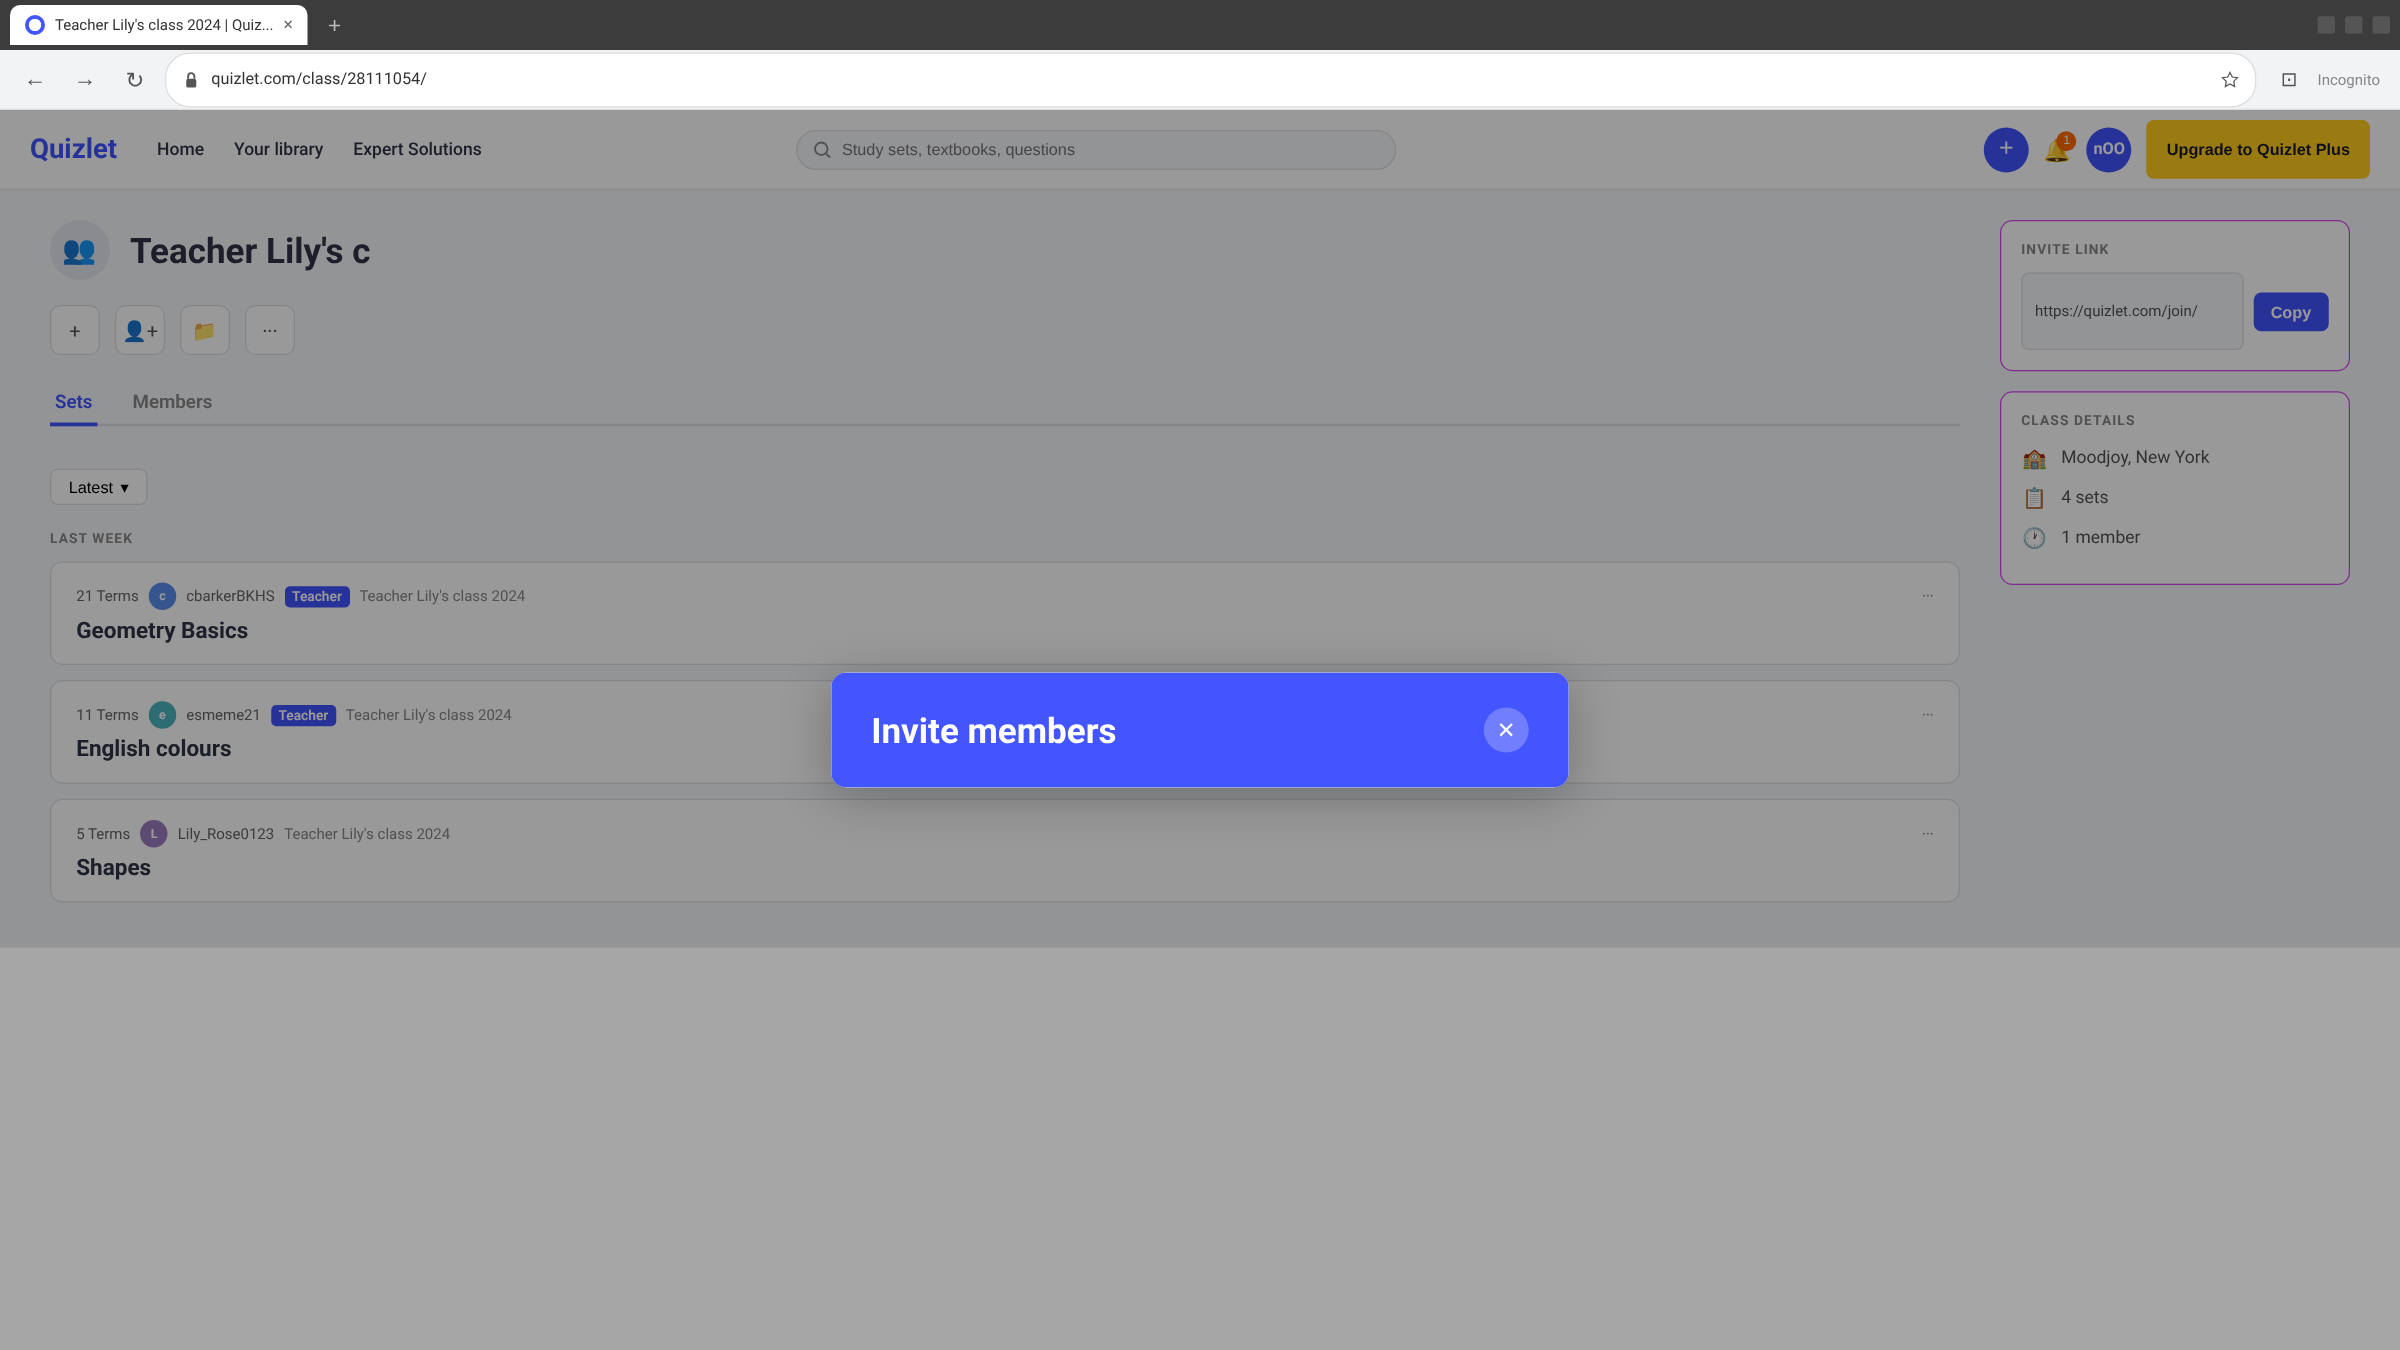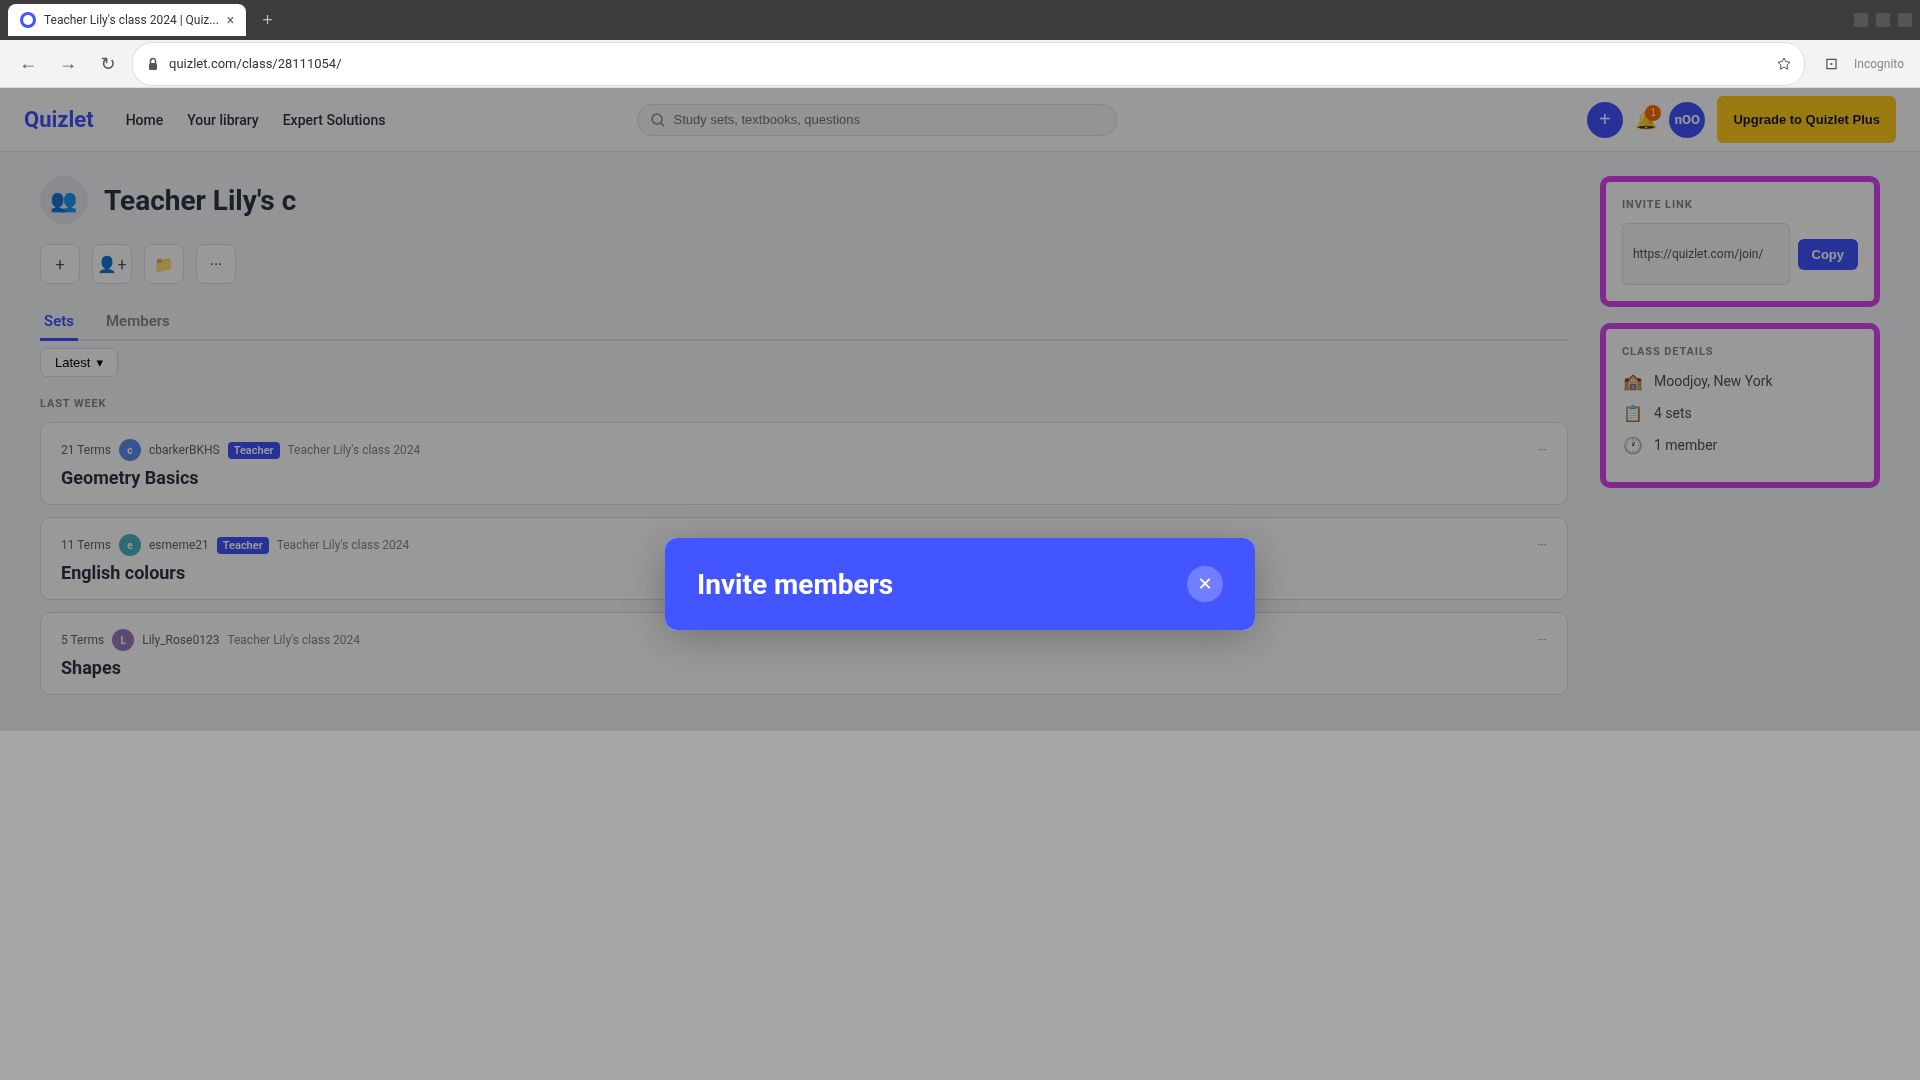--- a/index.html
+++ b/index.html
@@ -42,35 +42,35 @@
     .content-left { flex: 1; }
     .class-header { display: flex; align-items: center; gap: 16px; margin-bottom: 20px; }
     .class-icon { width: 48px; height: 48px; background: #e8e9f0; border-radius: 50%; display: flex; align-items: center; justify-content: center; color: #555; font-size: 22px; }
     .class-title { font-size: 28px; font-weight: 700; color: #303545; }
     .class-actions { display: flex; gap: 12px; margin-bottom: 20px; }
     .action-btn { background: #fff; border: 1px solid #e0e0e0; border-radius: 8px; width: 40px; height: 40px; display: flex; align-items: center; justify-content: center; cursor: pointer; color: #555; font-size: 16px; }
     .tabs { display: flex; gap: 24px; border-bottom: 2px solid #e0e0e0; margin-bottom: 7px; }
     .tab { padding: 8px 4px; font-size: 15px; font-weight: 600; color: #888; cursor: pointer; border-bottom: 3px solid transparent; margin-bottom: -2px; }
     .tab.active { color: #4255ff; border-bottom-color: #4255ff; }
     .filter-row { display: flex; align-items: center; margin-bottom: 20px; }
-    .filter-btn { background: #fff; border: 1px solid #e0e0e0; border-radius: 6px; padding: 6px 14px; font-size: 13px; cursor: pointer; display: flex; align-items: center; gap: 6px; }
+    .filter-btn { background: #fff; border: 1px solid #e0e0e0; border-radius: 6px; padding: 6px 14px; font-size: 13px; cursor: pointer; display: flex; align-items: center; gap: 6px; margin-top: 27px; }
 
     
     .section-label { font-size: 11px; font-weight: 700; color: #888; letter-spacing: 0.08em; text-transform: uppercase; margin-bottom: 12px; margin-top: 8px; }
     .set-card { background: #fff; border: 1px solid #e0e0e0; border-radius: 10px; padding: 16px 20px; margin-bottom: 12px; cursor: pointer; }
     .set-card-meta { display: flex; align-items: center; gap: 8px; margin-bottom: 6px; font-size: 12px; color: #666; }
     .set-card-avatar { width: 22px; height: 22px; border-radius: 50%; background: #ccc; display: flex; align-items: center; justify-content: center; font-size: 10px; font-weight: 700; overflow: hidden; }
     .set-card-teacher { background: #4255ff; color: #fff; border-radius: 4px; padding: 2px 6px; font-size: 11px; font-weight: 600; }
     .set-card-class { color: #888; font-size: 12px; }
     .set-card-title { font-size: 18px; font-weight: 700; color: #303545; }
     .set-card-more { margin-left: auto; color: #888; cursor: pointer; }
 
     
     .content-right { width: 280px; flex-shrink: 0; }
-    .sidebar-section { background: #fff; border: 6px solid #d946ef; border-radius: 10px; padding: 16px; margin-bottom: 16px; }
+    .sidebar-section { background: #fff; border: 1px solid #d946ef; border-radius: 10px; padding: 16px; margin-bottom: 16px; }
     .sidebar-section-title { font-size: 11px; font-weight: 700; color: #888; letter-spacing: 0.08em; text-transform: uppercase; margin-bottom: 12px; }
     .invite-link-row { display: flex; gap: 8px; align-items: center; }
     .invite-link-input { flex: 1; background: #f6f7fb; border: 1px solid #e0e0e0; border-radius: 6px; padding: 23px 10px; font-size: 12px; color: #555; overflow: hidden; text-overflow: ellipsis; white-space: nowrap; }
     .copy-btn { background: #4255ff; color: #fff; border: none; border-radius: 6px; padding: 8px 14px; font-size: 13px; font-weight: 600; cursor: pointer; white-space: nowrap; }
     .sidebar-detail-item { display: flex; align-items: center; gap: 10px; margin-bottom: 10px; font-size: 14px; color: #555; }
     .sidebar-detail-icon { width: 22px; height: 22px; display: flex; align-items: center; justify-content: center; color: #888; font-size: 16px; }
 
     
     .modal-overlay { position: absolute; top: 0; left: 0; right: 0; bottom: 0; background: rgba(0,0,0,0.35); display: flex; align-items: center; justify-content: center; z-index: 100; }
     .modal { background: #fff; border-radius: 12px; width: 590px; overflow: hidden; box-shadow: 0 8px 40px rgba(0,0,0,0.25); }

